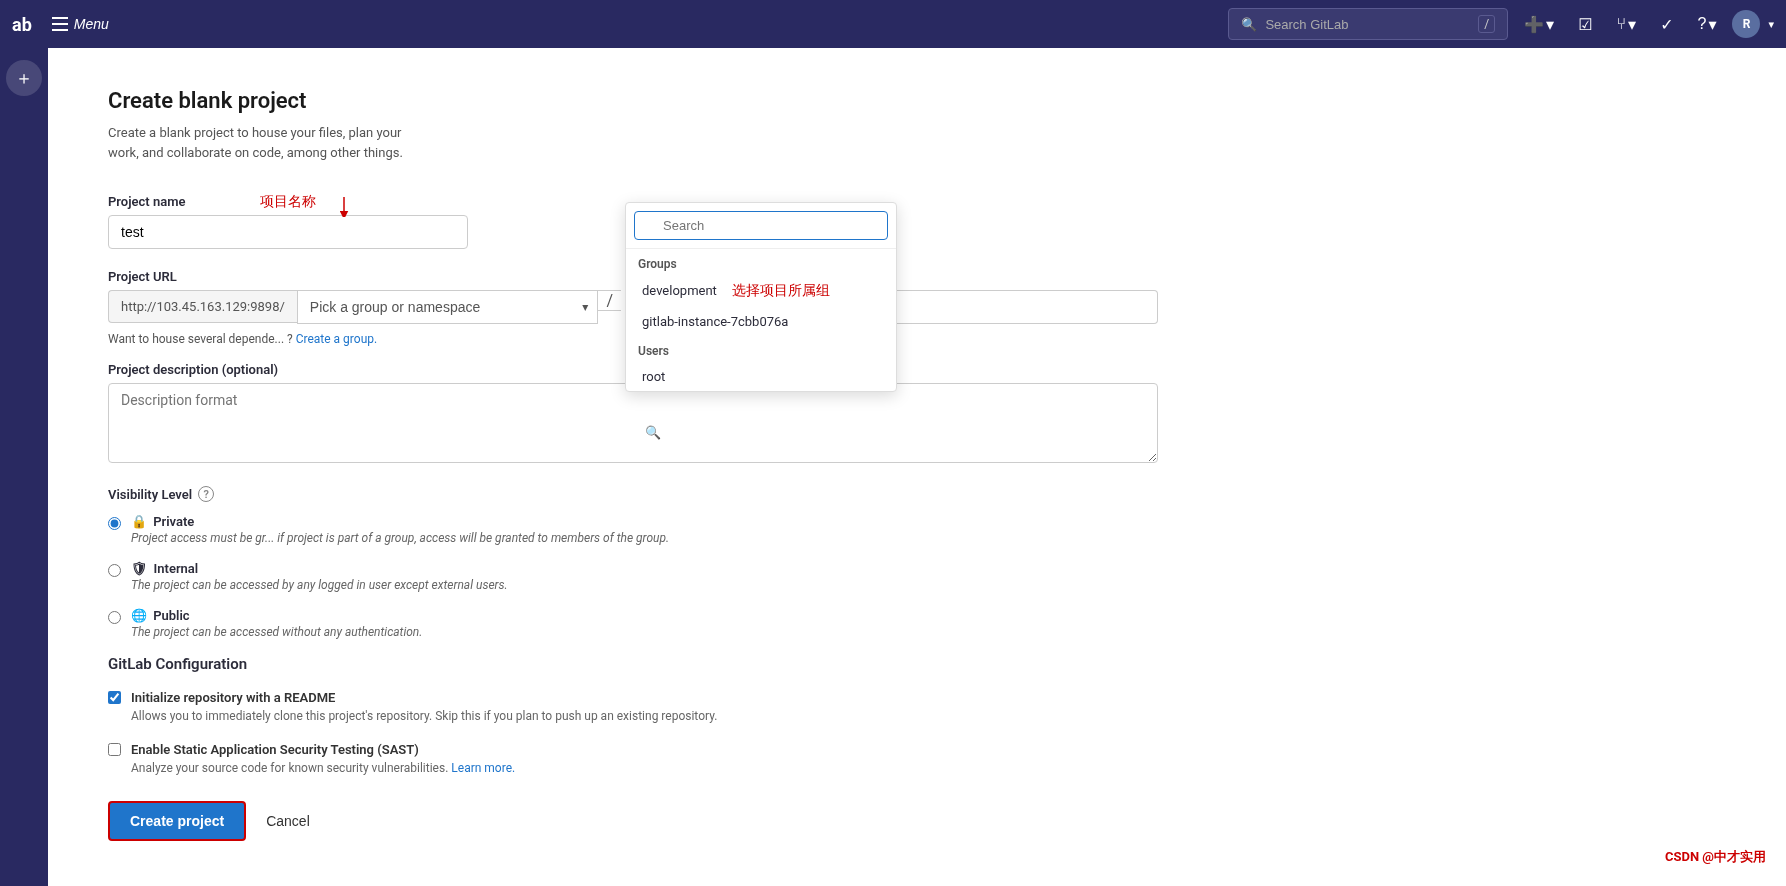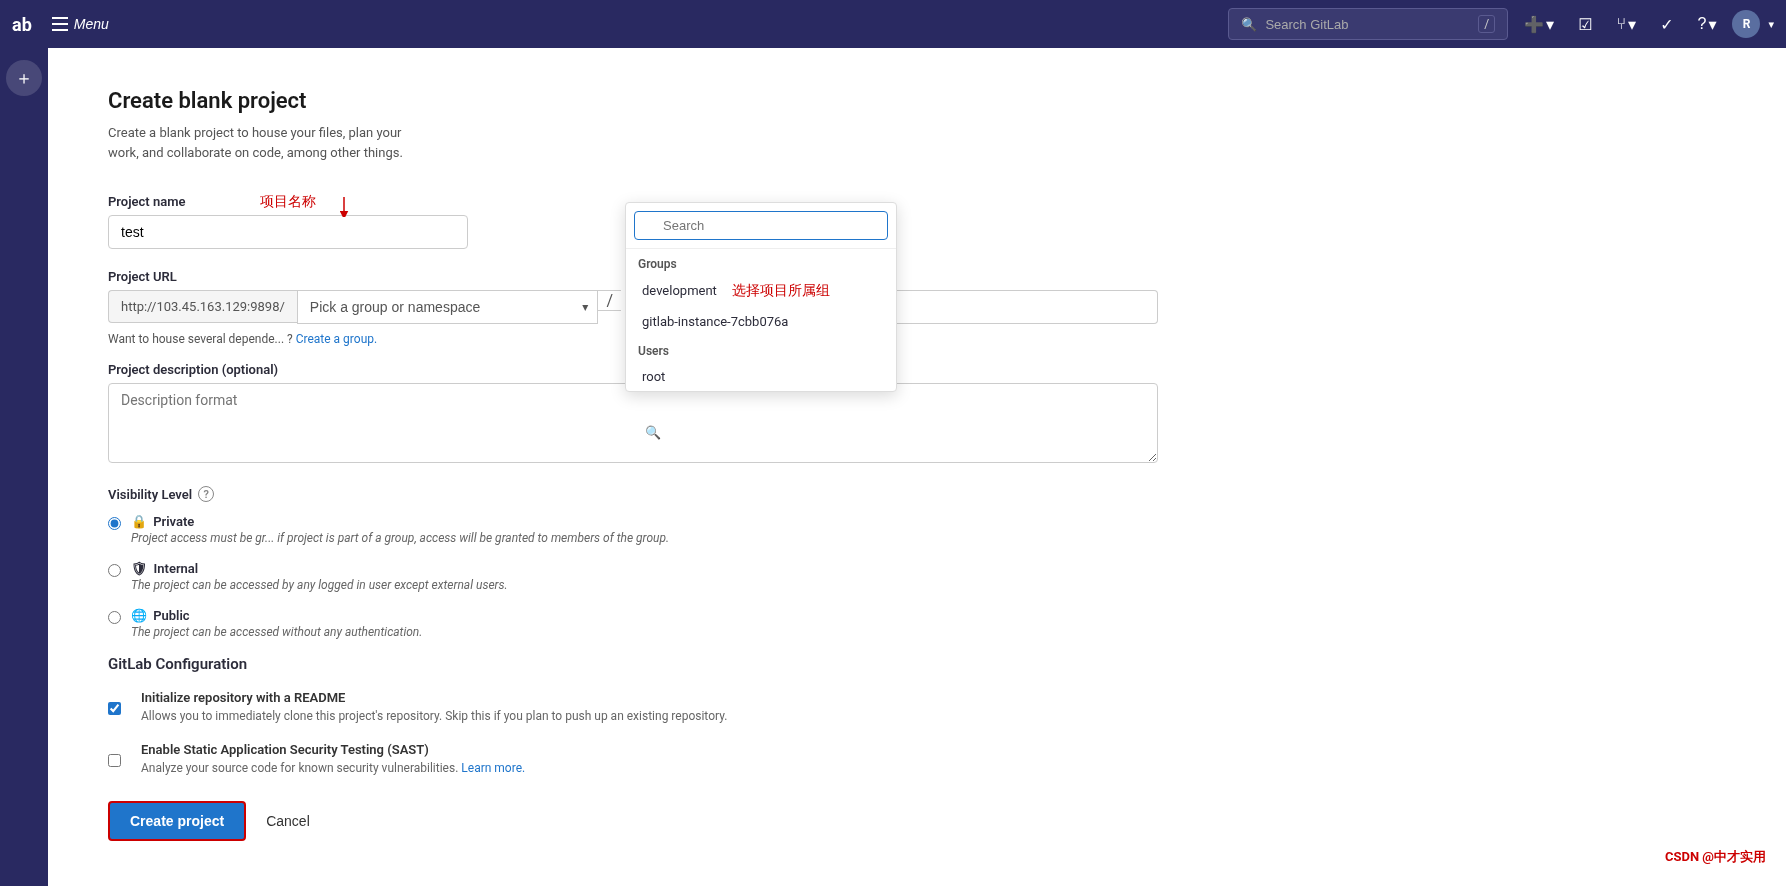--- a/index.html
+++ b/index.html
@@ -246,21 +246,21 @@
       border: 1px solid #888; color: #888; font-size: 11px; cursor: pointer;
     }
     .radio-option { display: flex; align-items: flex-start; gap: 10px; margin-bottom: 16px; }
     .radio-option input[type="radio"] { margin-top: 3px; cursor: pointer; accent-color: #1f75cb; }
     .radio-label { font-weight: 600; font-size: 13px; color: #2c2c3a; display: flex; align-items: center; gap: 6px; }
     .radio-desc { font-size: 12px; color: #666; margin-top: 2px; font-style: italic; }
 
     
     .config-section { margin-bottom: 24px; }
     .config-section .form-label { font-size: 15px; font-weight: 600; margin-bottom: 16px; }
-    .checkbox-option { display: flex; align-items: center; gap: 20px; margin-bottom: 16px; }
+    .checkbox-option { display: flex; align-items: flex-start; gap: 10px; margin-bottom: 16px; }
     .checkbox-option input[type="checkbox"] { margin-top: 2px; cursor: pointer; accent-color: #1f75cb; }
     .checkbox-label-wrap {}
     .checkbox-label { font-weight: 600; font-size: 13px; }
     .checkbox-desc { font-size: 12px; color: #666; margin-top: 2px; max-width: 700px; line-height: 1.5; }
     .checkbox-desc a { color: #1f75cb; text-decoration: none; }
 
     
     .btn-row { display: flex; gap: 12px; align-items: center; margin-top: 8px; }
     .btn-primary {
       background: #1f75cb;

